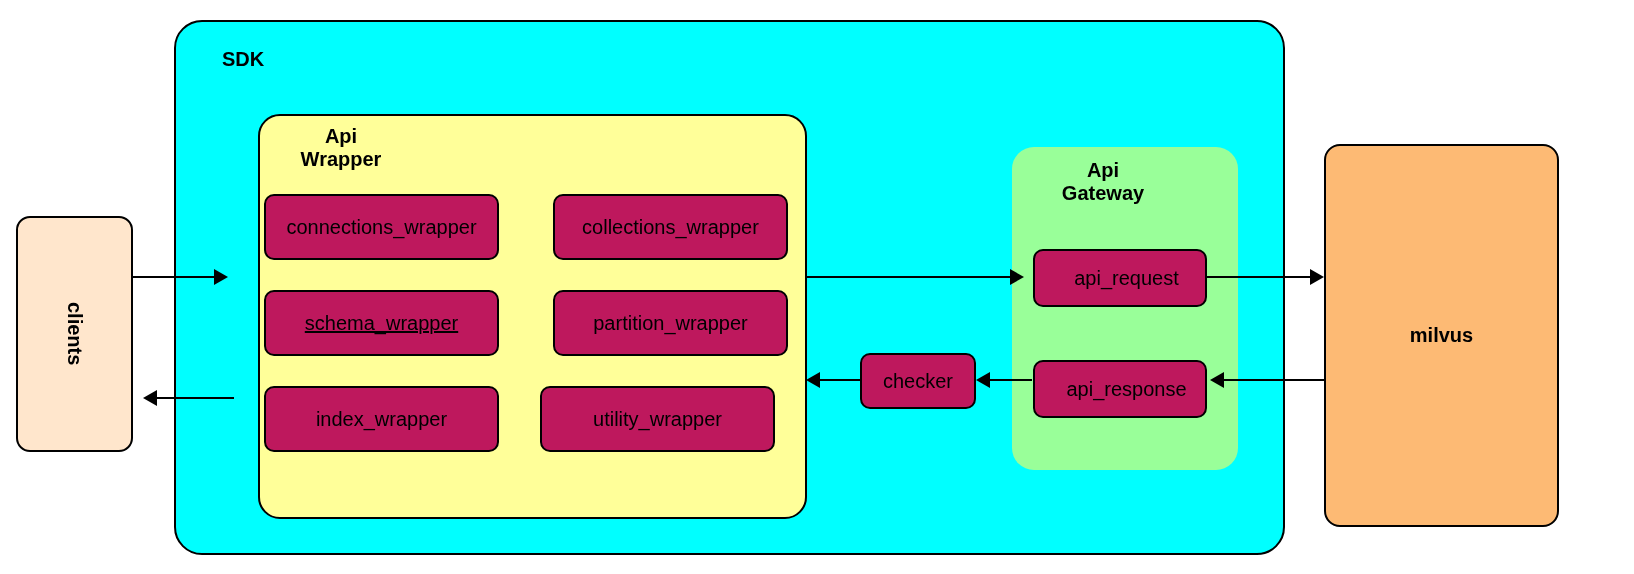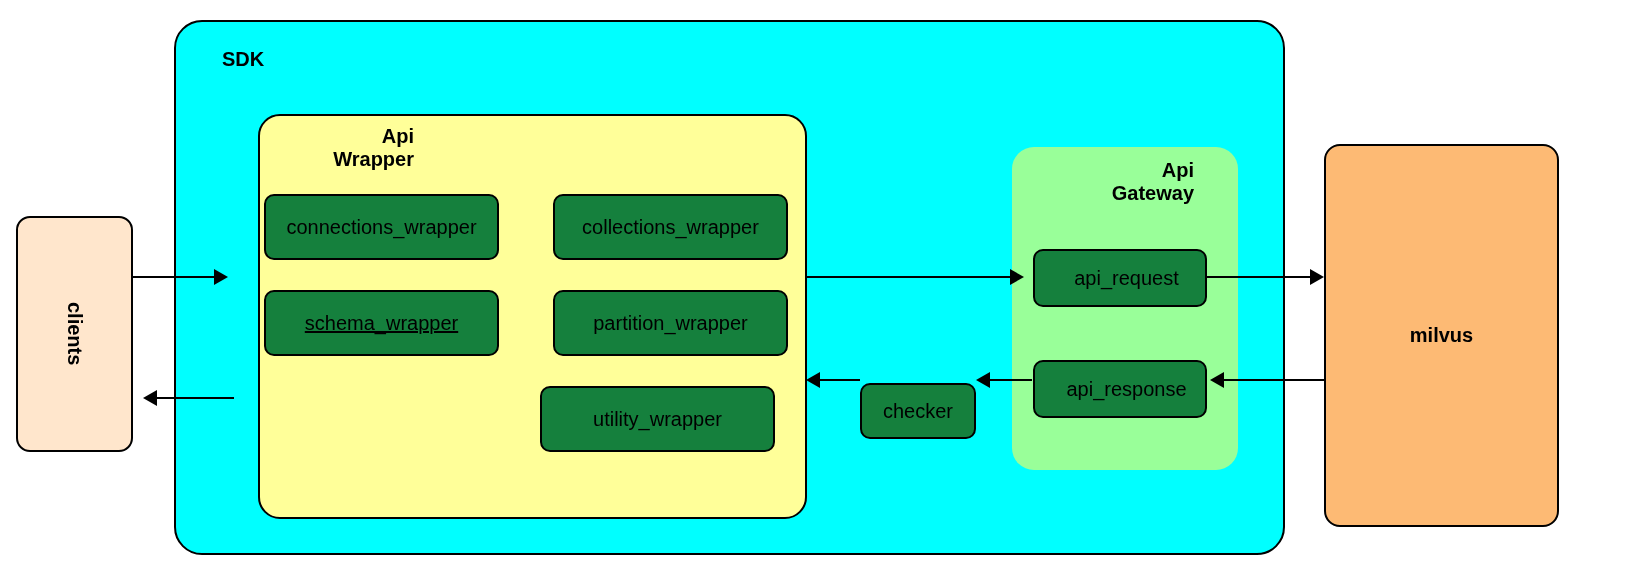--- a/index.html
+++ b/index.html
@@ -16,21 +16,21 @@
     width: 1634px;
     height: 574px;
     background: #ffffff;
     overflow: hidden;
   }
 
   .box {
     position: absolute;
     box-sizing: border-box;
     border: 2px solid #000000;
-    background: #15803d;
+    background: #be185d;
     display: flex;
     align-items: center;
     justify-content: center;
   }
 
   
   #sdk-container {
     left: 174px;
     top: 20px;
     width: 1111px;
@@ -39,21 +39,21 @@
     border-radius: 28px;
     display: block;
   }
   .container-title {
     position: absolute;
     font-weight: bold;
     font-size: 20px;
     color: #000000;
     line-height: 1.16;
     white-space: pre-line;
-    text-align: right;
+    text-align: center;
   }
   #sdk-title {
     left: 46px;
     top: 26px;
     text-align: center;
   }
 
   
   #api-wrapper-container {
     left: 258px;
@@ -112,21 +112,20 @@
   #box-api-response { left: 1033px; top: 360px; }
 
   
   #box-checker {
     left: 860px;
     top: 353px;
     width: 116px;
     height: 56px;
     border-radius: 10px;
     font-size: 20px;
-    margin-top: 30px;
   }
 
   
   #box-clients {
     left: 16px;
     top: 216px;
     width: 117px;
     height: 236px;
     background: #ffe6cc;
     border-radius: 14px;
@@ -215,20 +214,23 @@
   </div>
   <div class="box wrapper-box" id="box-collections-wrapper">
     <span>collections_wrapper</span>
   </div>
   <div class="box wrapper-box" id="box-schema-wrapper">
     <span>schema_wrapper</span>
   </div>
   <div class="box wrapper-box" id="box-partition-wrapper">
     <span>partition_wrapper</span>
   </div>
+  <div class="box wrapper-box" id="box-index-wrapper">
+    <span>index_wrapper</span>
+  </div>
   <div class="box wrapper-box" id="box-utility-wrapper">
     <span>utility_wrapper</span>
   </div>
 
   <div class="box" id="api-gateway-container">
     <div class="container-title" id="api-gateway-title">Api
 Gateway</div>
   </div>
 
   <div class="box gateway-box" id="box-api-request">

